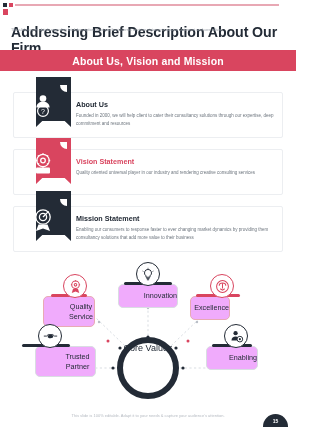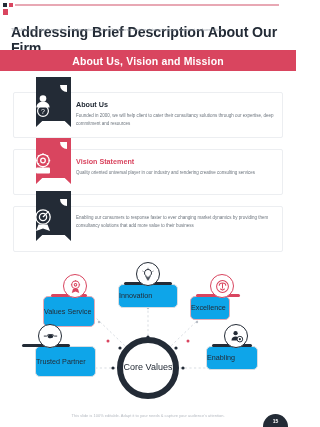--- a/index.html
+++ b/index.html
@@ -70,44 +70,44 @@
 
   .card-body { position: absolute; left: 62px; top: 7px; width: 200px; }
   .card-head { font-size: 7.2px; font-weight: bold; color: #232b36; margin-bottom: 3px; }
   .card-head.red { color: #d9455f; }
   .card-text { font-size: 4.5px; color: #6d757e; line-height: 1.75; }
 
   
   .diagram { position: absolute; left: 0; top: 262px; width: 296px; height: 145px; }
 
   .node {
-    position: absolute; background: #0ea5e9; border: 1px solid #d9dde2;
-    border-radius: 5px; display: flex; align-items: center; justify-content: flex-start;
-    text-align: center; z-index: 3;
+    position: absolute; background: #f0abfc; border: 1px solid #d9dde2;
+    border-radius: 5px; display: flex; align-items: center; justify-content: flex-end;
+    text-align: center; z-index: 3; padding-left: 24px;
   }
   .node span { font-size: 7.2px; color: #232b36; line-height: 1.3; }
   .node.red-border { border-color: #e8aab4; }
 
   .cap {
     position: absolute; height: 3.2px; border-radius: 2px; z-index: 4;
   }
   .cap.dark { background: #232b36; }
   .cap.red { background: #d9455f; }
 
   .badge {
     position: absolute; width: 24px; height: 24px; border-radius: 50%;
     background: #ffffff; border: 1.6px solid #232b36; z-index: 5;
     display: flex; align-items: center; justify-content: center;
   }
   .badge.red { border-color: #d9455f; }
 
   .center-circle {
     position: absolute; width: 62px; height: 62px; border-radius: 50%;
     border: 6px solid #232b36; background: #ffffff; z-index: 6;
-    display: flex; align-items: center; justify-content: center; text-align: center;
+    display: flex; align-items: flex-start; justify-content: center; text-align: center;
   }
   .center-circle span { font-size: 9px; color: #232b36; line-height: 1.25; }
 
   
   .footer-note {
     position: absolute; bottom: 9px; left: 0; width: 296px; text-align: center;
     font-size: 4px; color: #b6bbc2;
   }
   .page-badge {
     position: absolute; right: 8px; bottom: 0px; width: 25px; height: 13px;
@@ -190,20 +190,21 @@
           <g fill="none" stroke="#ffffff" stroke-width="1.3">
             <circle cx="11" cy="10" r="7.2"></circle>
             <circle cx="11" cy="10" r="3.6"></circle>
             <path d="M11 10l5.6-5.6"></path>
           </g>
           <path d="M6.5 17.5 4 24l7-2.6L18 24l-2.5-6.5z" fill="#ffffff"></path>
         </svg>
       </div>
     </div>
     <div class="card-body">
+      <div class="card-head">Mission Statement</div>
       <div class="card-text">Enabling our consumers to response faster to ever changing market dynamics by providing them consultancy solutions that add more value to their business</div>
     </div>
   </div>
 
   <div class="diagram">
 
     <svg width="296" height="145" style="position:absolute;left:0;top:0;z-index:1;">
       <g stroke="#c9ced6" stroke-width="0.7" stroke-dasharray="2.2 2.4" fill="none">
         <line x1="148" y1="106" x2="148" y2="42"></line>
         <line x1="148" y1="106" x2="96" y2="56"></line>
@@ -236,21 +237,21 @@
         <g fill="none" stroke="#d9455f" stroke-width="1.1">
           <circle cx="8" cy="6.2" r="4"></circle>
           <circle cx="8" cy="6.2" r="1.4"></circle>
           <path d="M8 1.3v1M8 10.1v1M3.1 6.2h1M11.9 6.2h1"></path>
         </g>
         <path d="M5.3 10.6 4 15l4-1.6L12 15l-1.3-4.4z" fill="#d9455f"></path>
       </svg>
     </div>
     <div class="cap red" style="left:51px; top:32px; width:36px;"></div>
     <div class="node red-border" style="left:43px; top:34px; width:52px; height:31px;">
-      <span>Values Service</span>
+      <span>Quality Service</span>
     </div>
 
     <div class="badge" style="left:136px; top:0px;">
       <svg width="14" height="15" viewBox="0 0 16 16">
         <g fill="none" stroke="#232b36" stroke-width="1.1">
           <path d="M8 2.2a4 4 0 0 0-2.3 7.3v1.6h4.6V9.5A4 4 0 0 0 8 2.2z"></path>
           <path d="M6.2 12.4h3.6M6.7 14h2.6"></path>
           <path d="M8 0.4v0.9M1.9 4.1l.8.4M14.1 4.1l-.8.4"></path>
         </g>
       </svg>

